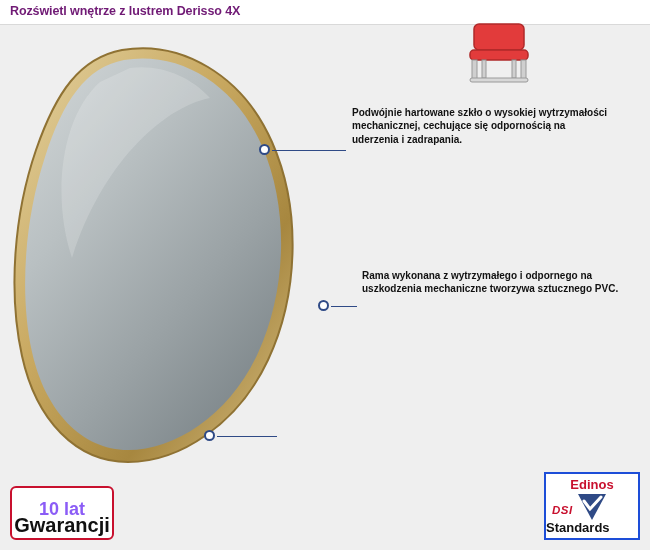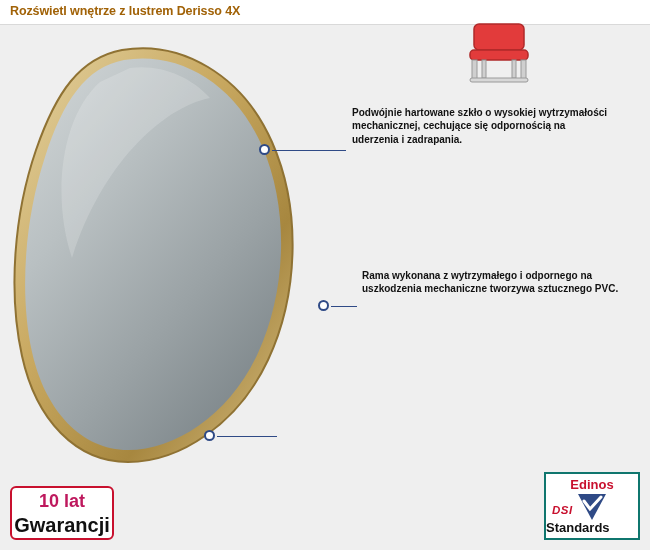--- a/index.html
+++ b/index.html
@@ -27,21 +27,21 @@
     width: 650px;
     height: 24px;
     background: #ffffff;
     border-bottom: 1px solid #d9d9d9;
   }
   #title-text {
     position: absolute;
     left: 10px; top: 4px;
     font-size: 12.5px;
     font-weight: bold;
-    color: #a16207;
+    color: #701a75;
     letter-spacing: -0.1px;
   }
   
   #brand {
     position: absolute;
     right: 14px; top: 22px;
     width: 180px;
     height: 62px;
   }
   #brand-chair {
@@ -108,43 +108,43 @@
     bottom: 10px;
     width: 104px;
     height: 54px;
     background: #ffffff;
     border: 2px solid #c8102e;
     border-radius: 6px;
     box-sizing: border-box;
   }
   #warranty-line1 {
     position: absolute;
-    left: 0; right: 0; top: 3px;
+    left: 0; right: 0; top: 11px;
     text-align: center;
     font-size: 18px;
     font-weight: bold;
-    color: #be185d;
+    color: #8b5cf6;
   }
   #warranty-line2 {
     position: absolute;
     left: 0; right: 0; top: 26px;
     text-align: center;
     font-size: 20px;
     font-weight: bold;
     color: #111111;
   }
   
   #edinos {
     position: absolute;
     right: 10px;
     bottom: 10px;
     width: 96px;
     height: 68px;
     background: #ffffff;
-    border: 2px solid #0f766e;
+    border: 2px solid #1d4ed8;
     box-sizing: border-box;
   }
   #edinos-name {
     position: absolute;
     left: 0; right: 0; top: 3px;
     text-align: center;
     font-size: 13px;
     font-weight: bold;
     color: #c8102e;
   }

